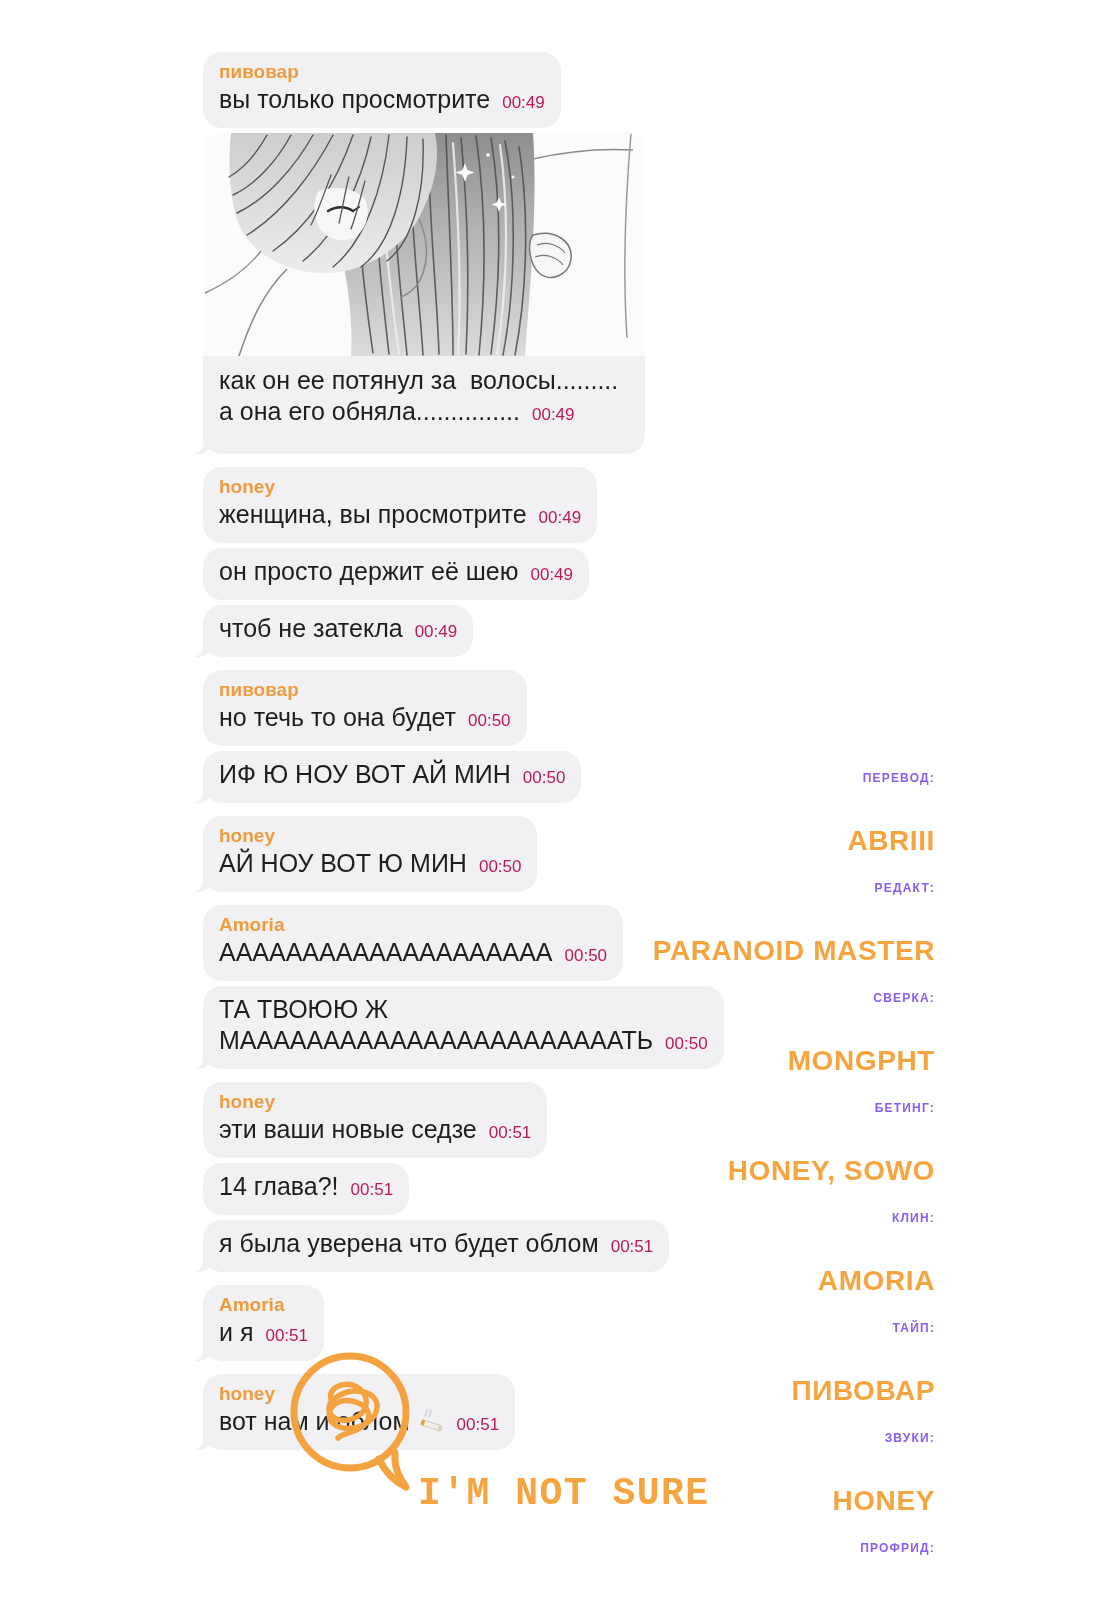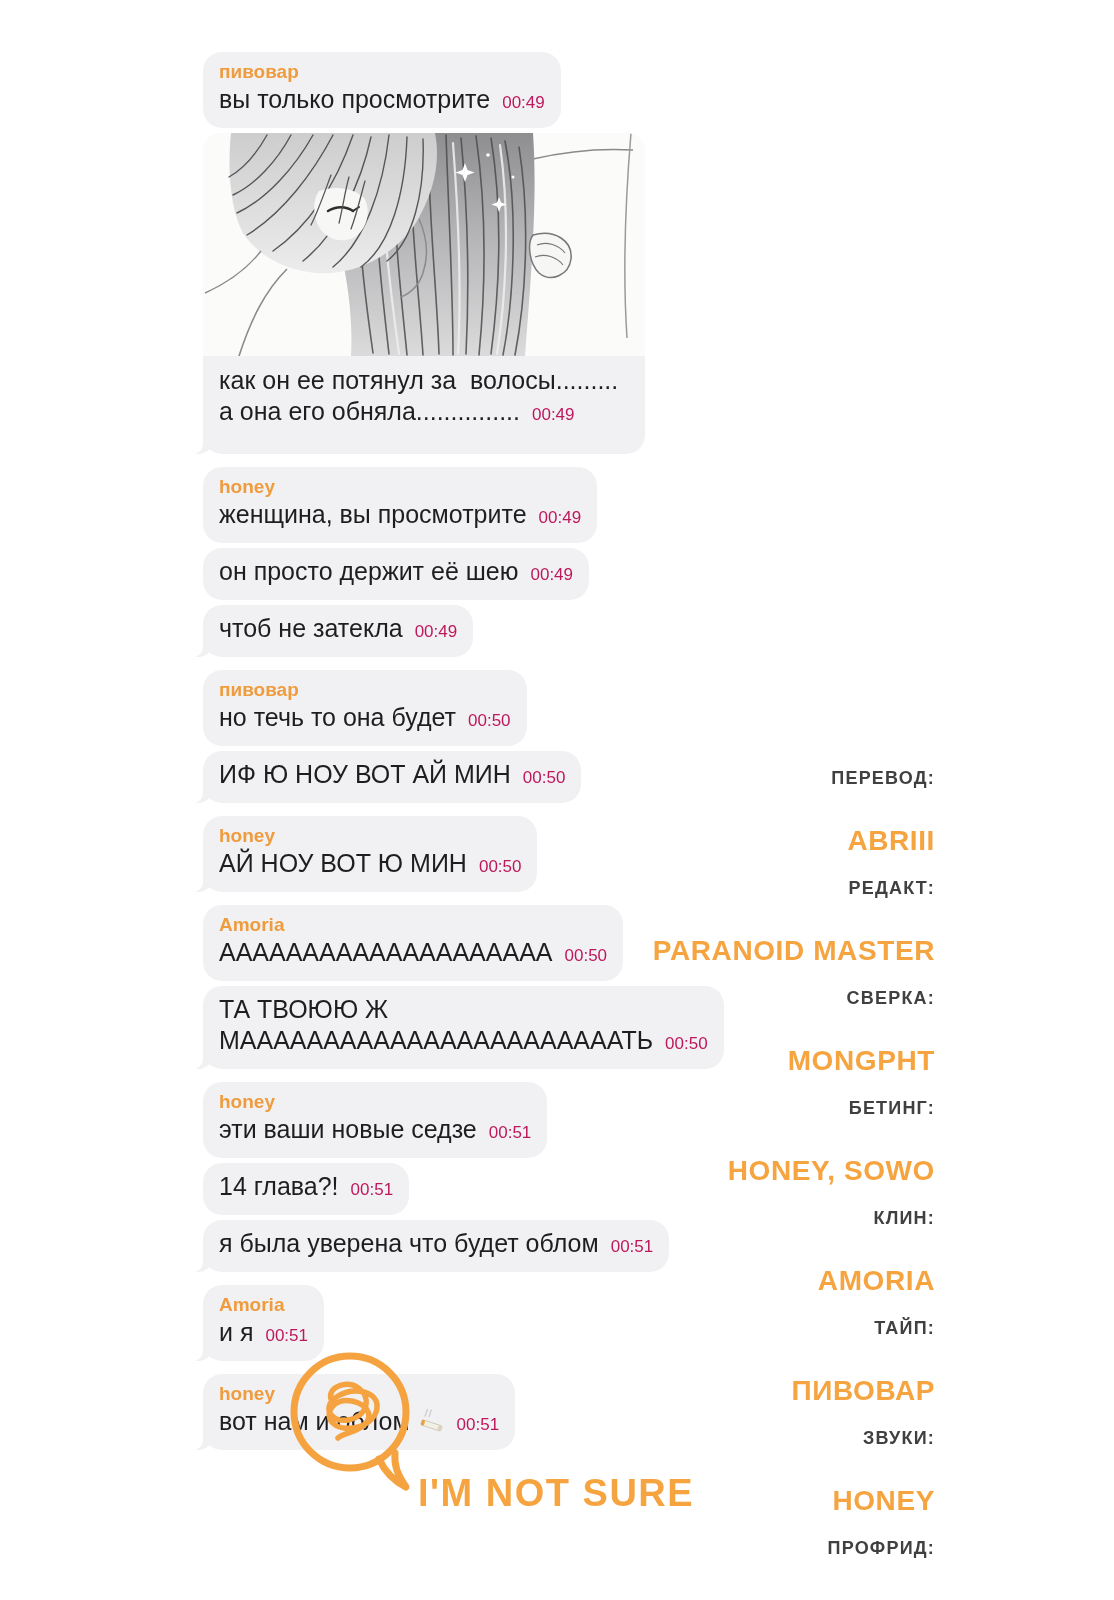--- a/index.html
+++ b/index.html
@@ -81,25 +81,25 @@
   
   .credits {
     position: absolute;
     top: 768px;
     right: 179px;
     width: 420px;
     text-align: right;
   }
   .credit { margin-bottom: 22px; }
   .credit .role {
-    font-size: 18px;
+    font-size: 12px;
     line-height: 21px;
     font-weight: 700;
     letter-spacing: 1.2px;
-    color: #404040;
+    color: #8b5cf6;
     margin-bottom: 5px;
   }
   .credit .cname {
     font-size: 28px;
     line-height: 31px;
     font-weight: 800;
     letter-spacing: 0.6px;
     color: #F5A440;
     margin-top: 36px;
   }
@@ -111,20 +111,21 @@
   }
   .logo-bubble { position: absolute; left: 0; top: 0; }
   .logo-text {
     position: absolute;
     left: 136px; top: 126px;
     font-size: 38px;
     font-weight: 800;
     letter-spacing: 1.5px;
     color: #F5A440;
     white-space: nowrap;
+    font-family: Liberation Mono, monospace;
   }
 </style>
 </head>
 <body>
 
 <div class="chat">
 
   <div class="row">
     <div class="bubble">
       <div class="sender">пивовар</div>

